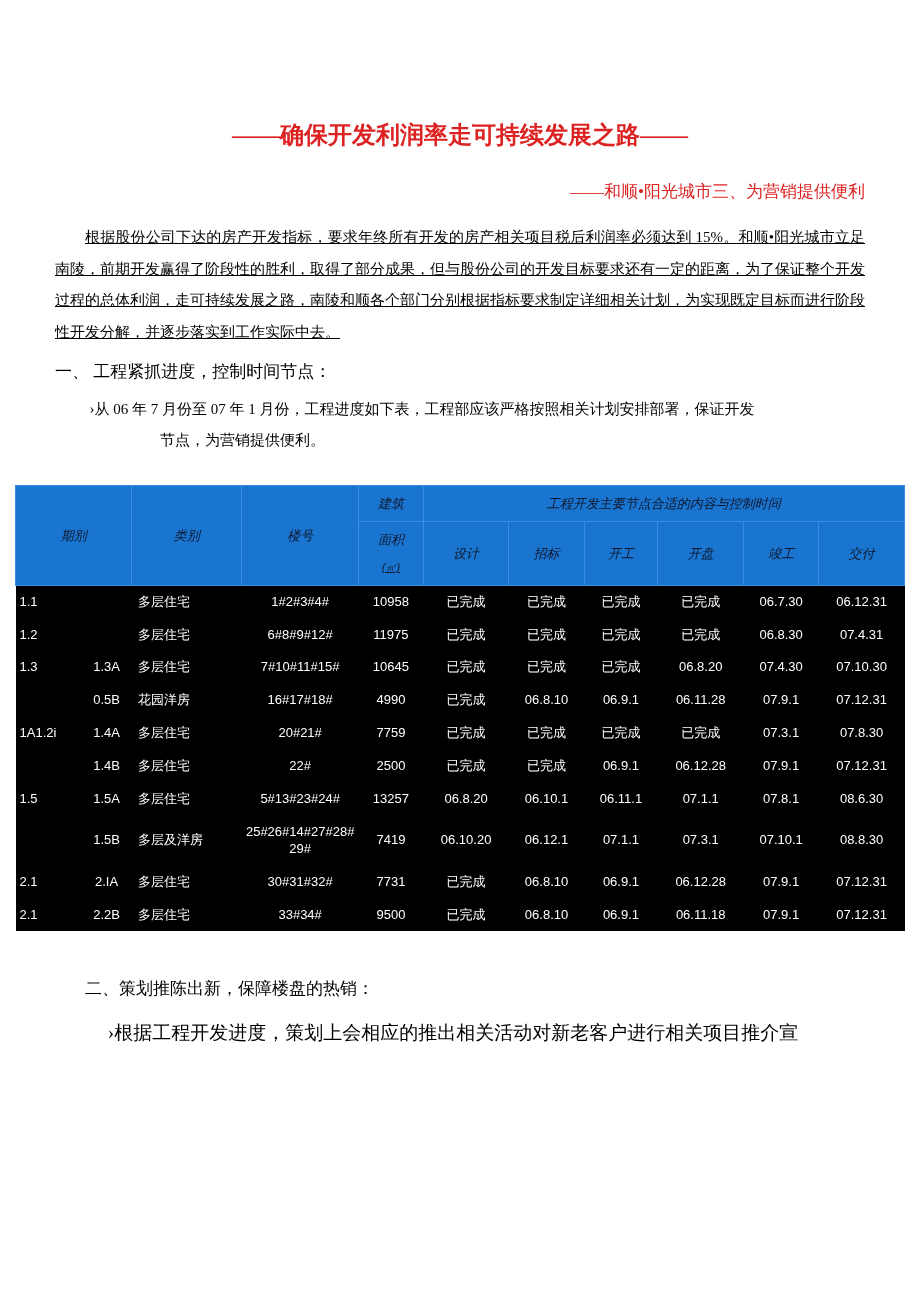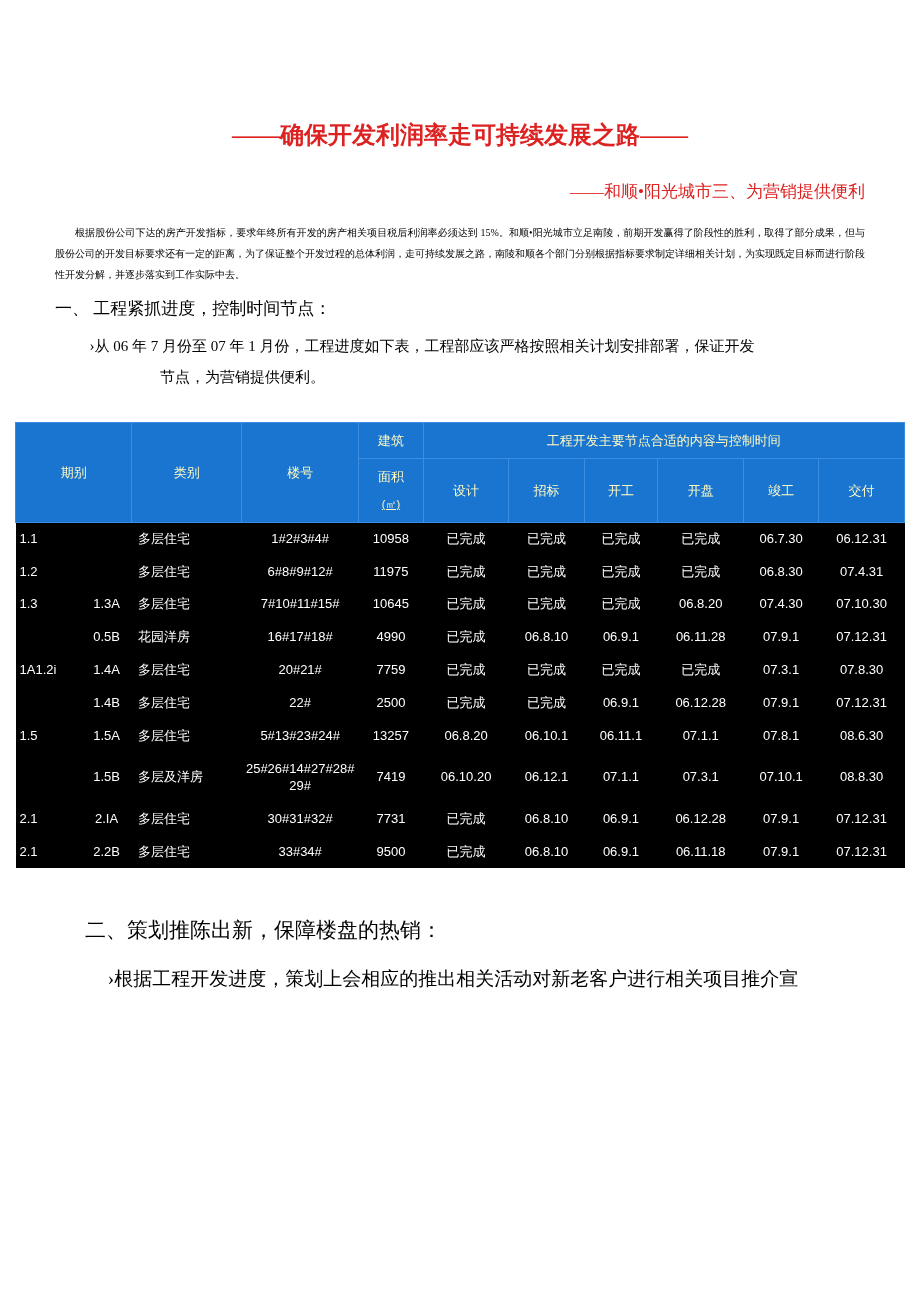--- a/index.html
+++ b/index.html
@@ -25,22 +25,23 @@
   .subtitle {
     color: #d22;
     font-size: 17px;
     text-align: right;
     margin-bottom: 12px;
     font-family: "KaiTi", "STKaiti", serif;
   }
   .body-text {
     text-indent: 2em;
     text-align: justify;
-    font-size: 10px;
-    line-height: 2.1;
+    font-size: 15px;
+    line-height: 2.1;
+    text-decoration: underline;
   }
   .section-head {
     font-size: 17px;
     margin: 6px 0 4px 0;
     font-family: "KaiTi", "STKaiti", serif;
   }
   .bullet {
     padding-left: 3.2em;
     text-indent: -0.9em;
     font-size: 15px;
@@ -57,27 +58,28 @@
     width: 100%;
     border-collapse: collapse;
     font-family: "Microsoft YaHei", "SimHei", sans-serif;
     font-size: 13px;
     margin: 28px 0 40px -40px;
     width: calc(100% + 80px);
     color: #fff;
   }
   thead th {
     background: #1a75d1;
-    color: #fef9c3;
+    color: #0f172a;
     font-weight: normal;
     padding: 4px 6px;
     border: 1px solid #3a8de0;
     text-align: center;
     vertical-align: middle;
     font-size: 13px;
+    font-style: italic;
   }
   thead .sublabel {
     font-size: 11px;
     text-decoration: underline;
   }
   tbody td {
     background: #000;
     color: #fff;
     padding: 8px 4px;
     text-align: center;
@@ -85,21 +87,21 @@
     border: none;
     font-size: 13px;
     line-height: 1.3;
   }
   tbody td.left { text-align: left; padding-left: 6px; }
   tbody tr td:first-child { padding-left: 4px; margin-left: 20px; }
   .section2 {
     padding-left: 2em;
   }
   .section2 .sh {
-    font-size: 21px;
+    font-size: 17px;
     margin-bottom: 6px;
   }
   .section2 .b2 {
     padding-left: 2em;
     text-indent: -0.8em;
     font-size: 19px;
   }
 </style>
 </head>
 <body>

